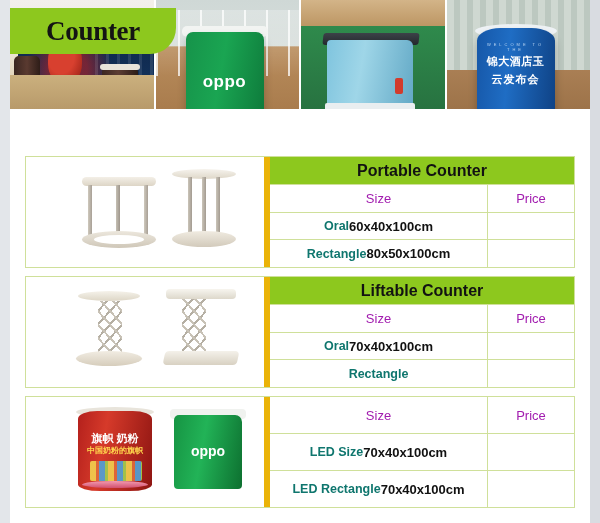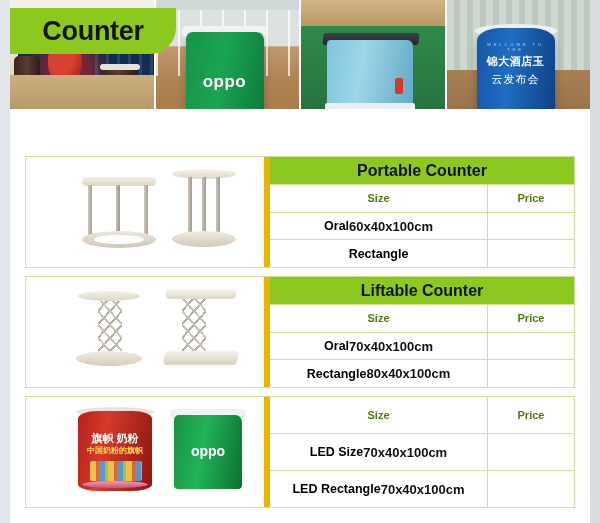--- a/index.html
+++ b/index.html
@@ -167,21 +167,21 @@
     position:absolute; left:28px; top:24px; width:82px; height:14px;
     background:#eef2f5; border-radius:50%;
   }
   .p4 .cn1 {
     position:absolute; left:0; top:26px; width:100%;
     text-align:center; color:#fff; font-size:11px; font-weight:700;
     letter-spacing:.5px;
   }
   .p4 .cn2 {
     position:absolute; left:0; top:44px; width:100%;
-    text-align:center; color:#fff; font-size:11px; font-weight:400;
+    text-align:center; color:#fff; font-size:11px; font-weight:700;
     letter-spacing:1px;
   }
   .p4 .cn0 {
     position:absolute; left:0; top:14px; width:100%;
     text-align:center; color:#b9d4f2; font-size:4px; letter-spacing:3px;
   }
 
   
   .title-banner {
     position: absolute;
@@ -192,21 +192,21 @@
     display: flex;
     align-items: center;
     justify-content: center;
     z-index: 5;
   }
   .title-banner span {
     font-size: 27px;
     font-weight: 700;
     color: #141414;
     letter-spacing: -0.3px;
-    font-family: Liberation Sans, sans-serif;
+    font-family: Liberation Serif, serif;
   }
 
   
   .cards {
     position: absolute;
     left: 10px; top: 156px;
     width: 580px;
   }
   .card {
     position: relative;
@@ -257,25 +257,25 @@
     border-right: 1px solid #cfe09a;
     padding: 0 4px;
   }
   .cell-price {
     width: 86px;
     display: flex;
     align-items: center;
     justify-content: center;
     text-align: center;
   }
-  .hdr-txt { font-size: 11px; font-weight: 700; color: #4d7c0f; }
+  .hdr-txt { font-size: 13px; font-weight: 400; color: #a21caf; }
 
   .cell-size.data { justify-content: center; }
   .lbl {
-    font-size: 12.5px; font-weight: 700; color: #000000;
+    font-size: 12.5px; font-weight: 700; color: #0f766e;
     white-space: nowrap;
   }
   .dim {
     font-size: 13px; font-weight: 700; color: #111;
     white-space: nowrap;
   }
 
   
   .prod { position:absolute; }
 
@@ -417,20 +417,21 @@
             <span class="lbl">Oral</span>
             <span class="dim">60x40x100cm</span>
           </div>
           <div class="cell-price">
             <span class="lbl"></span>
           </div>
         </div>
         <div class="tbl-row">
           <div class="cell-size data">
             <span class="lbl">Rectangle</span>
+            <span class="dim">80x50x100cm</span>
           </div>
           <div class="cell-price">
             <span class="lbl"></span>
           </div>
         </div>
       </div>
     </div>
 
     <div class="card">
       <div class="card-media">
@@ -458,21 +459,20 @@
             <span class="lbl">Oral</span>
             <span class="dim">70x40x100cm</span>
           </div>
           <div class="cell-price">
             <span class="lbl"></span>
           </div>
         </div>
         <div class="tbl-row">
           <div class="cell-size data">
             <span class="lbl">Rectangle</span>
-            <span class="dim">80x40x100cm</span>
           </div>
           <div class="cell-price">
             <span class="lbl"></span>
           </div>
         </div>
       </div>
     </div>
 
     <div class="card">
       <div class="card-media">

